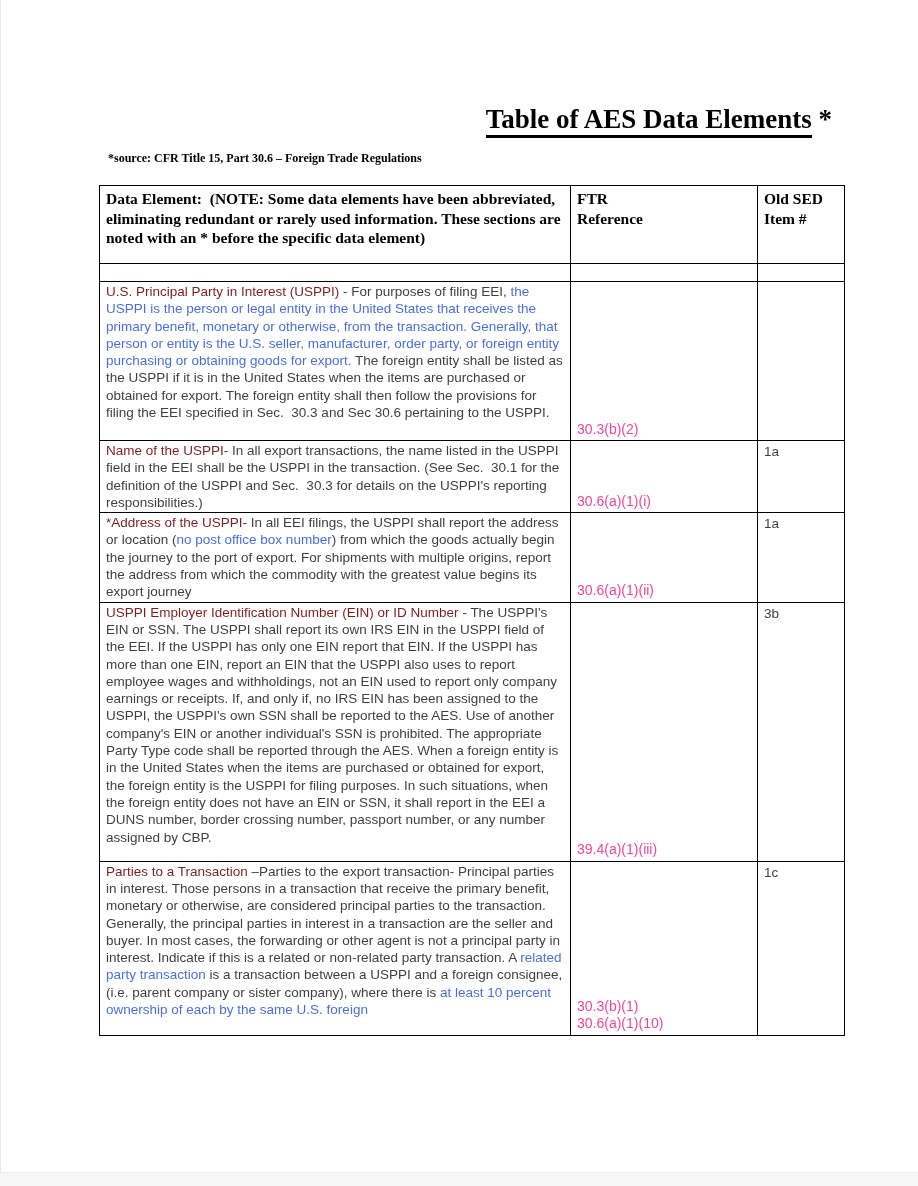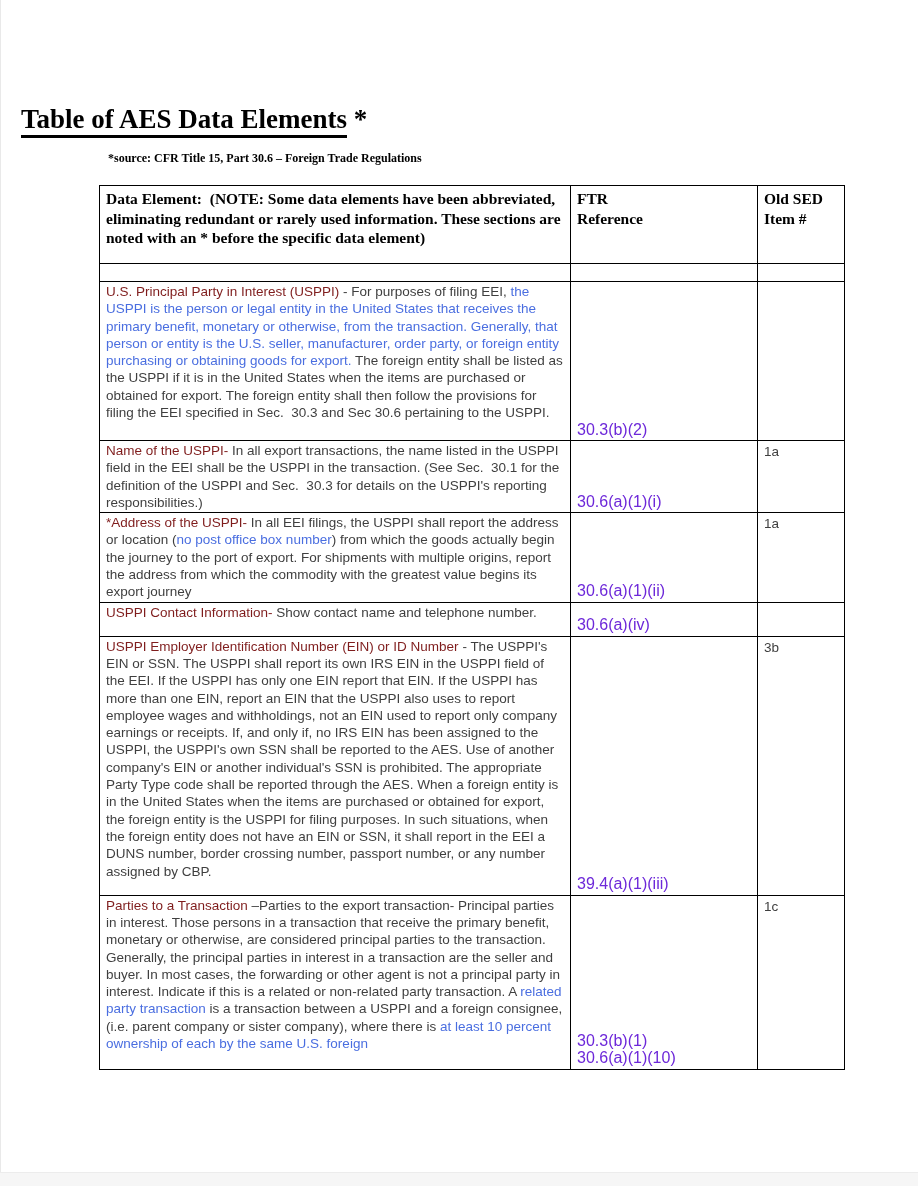--- a/index.html
+++ b/index.html
@@ -7,22 +7,22 @@
   html,body { margin:0; padding:0; }
   body {
     width:918px; height:1186px; position:relative;
     background:#ffffff; overflow:hidden;
     font-family:"Liberation Sans", sans-serif;
   }
   .page-edge-left { position:absolute; left:0; top:0; width:1px; height:1186px; background:#e9e9e9; }
   .page-bottom-strip { position:absolute; left:0; top:1172px; width:918px; height:14px; background:#f6f6f6; border-top:1px solid #ececec; }
 
   .title-wrap {
-    position:absolute; top:104px; left:0; width:832px; text-align:left;
-    font-family:"Liberation Serif", serif; font-weight:bold; font-size:27px; color:#000;margin-left:21px;
+    position:absolute; top:104px; left:0; width:832px; text-align:right;
+    font-family:"Liberation Serif", serif; font-weight:bold; font-size:27px; color:#000;
   }
   .title-main { border-bottom:3px solid #000; padding-bottom:1px; }
   .title-star { border-bottom:none; }
 
   .source-note {
     position:absolute; left:108px; top:151px;
     font-family:"Liberation Serif", serif; font-weight:bold; font-size:12px; color:#000;
   }
 
   table.aes {
@@ -50,21 +50,21 @@
   tr.r5 { height:259px; }
   tr.r6 { height:174px; }
 
   td.cell-de {
     vertical-align:top; padding:1px 4px 1px 6px;
     font-size:13.5px; line-height:17.3px; color:#3f3f3f;
     white-space:pre-wrap;
   }
   td.cell-ftr {
     vertical-align:bottom; padding:1px 0 2px 6px;
-    font-size:16px; line-height:17.3px; color:#6d28d9;
+    font-size:14px; line-height:17.3px; color:#ec4899;
     white-space:pre-line;
   }
   td.cell-sed {
     vertical-align:top; padding:2px 4px 1px 6px;
     font-size:13.5px; line-height:17.3px; color:#3f3f3f;
   }
 
   .seg-bold { font-weight:normal; color:#7f1d1d; }
   .seg-normal { color:#3f3f3f; }
   .seg-blue { color:var(--blue); }
@@ -101,25 +101,20 @@
   <tr class="r2">
     <td class="cell-de"><span class="seg-bold">Name of the USPPI-</span><span class="seg-normal"> In all export transactions, the name listed in the USPPI field in the EEI shall be the USPPI in the transaction. (See Sec.  30.1 for the definition of the USPPI and Sec.  30.3 for details on the USPPI's reporting responsibilities.)</span></td>
     <td class="cell-ftr">30.6(a)(1)(i)</td>
     <td class="cell-sed">1a</td>
   </tr>
   <tr class="r3">
     <td class="cell-de"><span class="seg-bold">*Address of the USPPI-</span><span class="seg-normal"> In all EEI filings, the USPPI shall report the address or location (</span><span class="seg-blue">no post office box number</span><span class="seg-normal">) from which the goods actually begin the journey to the port of export. For shipments with multiple origins, report the address from which the commodity with the greatest value begins its export journey</span></td>
     <td class="cell-ftr">30.6(a)(1)(ii)</td>
     <td class="cell-sed">1a</td>
   </tr>
-  <tr class="r4">
-    <td class="cell-de"><span class="seg-bold">USPPI Contact Information-</span><span class="seg-normal"> Show contact name and telephone number.</span></td>
-    <td class="cell-ftr">30.6(a)(iv)</td>
-    <td class="cell-sed"></td>
-  </tr>
   <tr class="r5">
     <td class="cell-de"><span class="seg-bold">USPPI Employer Identification Number (EIN) or ID Number</span><span class="seg-normal"> - The USPPI's EIN or SSN. The USPPI shall report its own IRS EIN in the USPPI field of the EEI. If the USPPI has only one EIN report that EIN. If the USPPI has more than one EIN, report an EIN that the USPPI also uses to report employee wages and withholdings, not an EIN used to report only company earnings or receipts. If, and only if, no IRS EIN has been assigned to the USPPI, the USPPI's own SSN shall be reported to the AES. Use of another company's EIN or another individual's SSN is prohibited. The appropriate Party Type code shall be reported through the AES. When a foreign entity is in the United States when the items are purchased or obtained for export, the foreign entity is the USPPI for filing purposes. In such situations, when the foreign entity does not have an EIN or SSN, it shall report in the EEI a DUNS number, border crossing number, passport number, or any number assigned by CBP.</span></td>
     <td class="cell-ftr">39.4(a)(1)(iii)</td>
     <td class="cell-sed">3b</td>
   </tr>
   <tr class="r6">
     <td class="cell-de"><span class="seg-bold">Parties to a Transaction </span><span class="seg-normal">–Parties to the export transaction- Principal parties in interest. Those persons in a transaction that receive the primary benefit, monetary or otherwise, are considered principal parties to the transaction. Generally, the principal parties in interest in a transaction are the seller and buyer. In most cases, the forwarding or other agent is not a principal party in interest. Indicate if this is a related or non-related party transaction. A </span><span class="seg-blue">related party transaction</span><span class="seg-normal"> is a transaction between a USPPI and a foreign consignee, (i.e. parent company or sister company), where there is </span><span class="seg-blue">at least 10 percent ownership of each by the same U.S. foreign</span></td>
     <td class="cell-ftr">30.3(b)(1)
 30.6(a)(1)(10)</td>
     <td class="cell-sed">1c</td>

